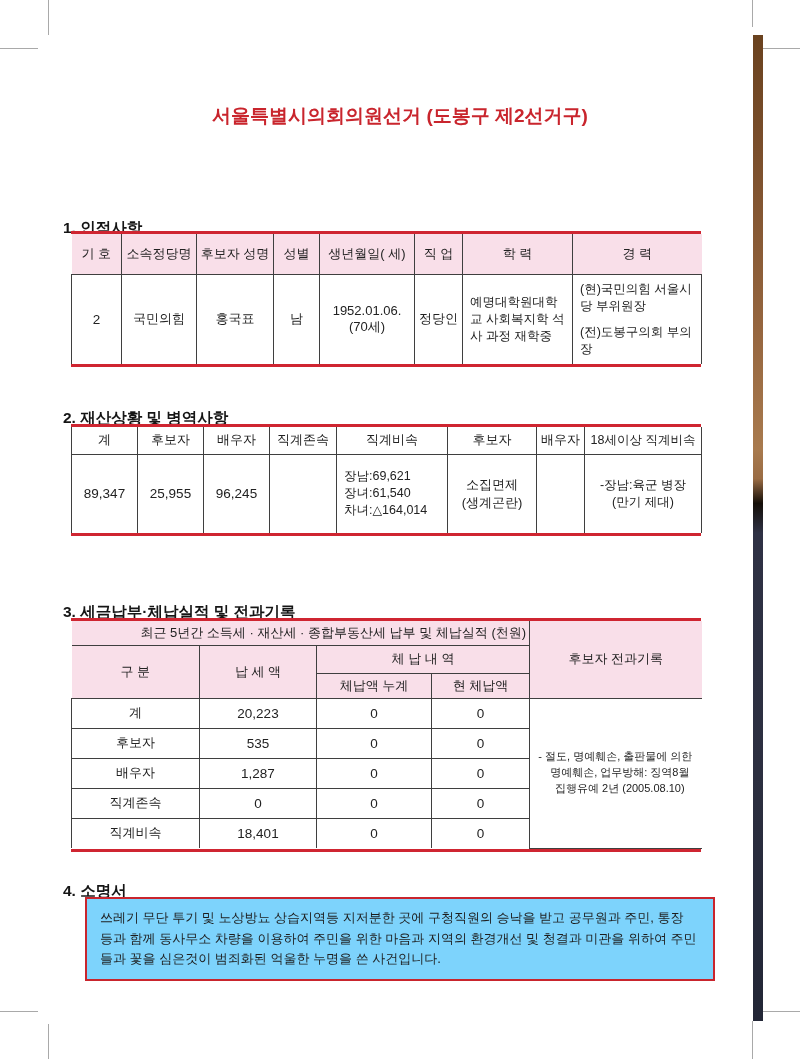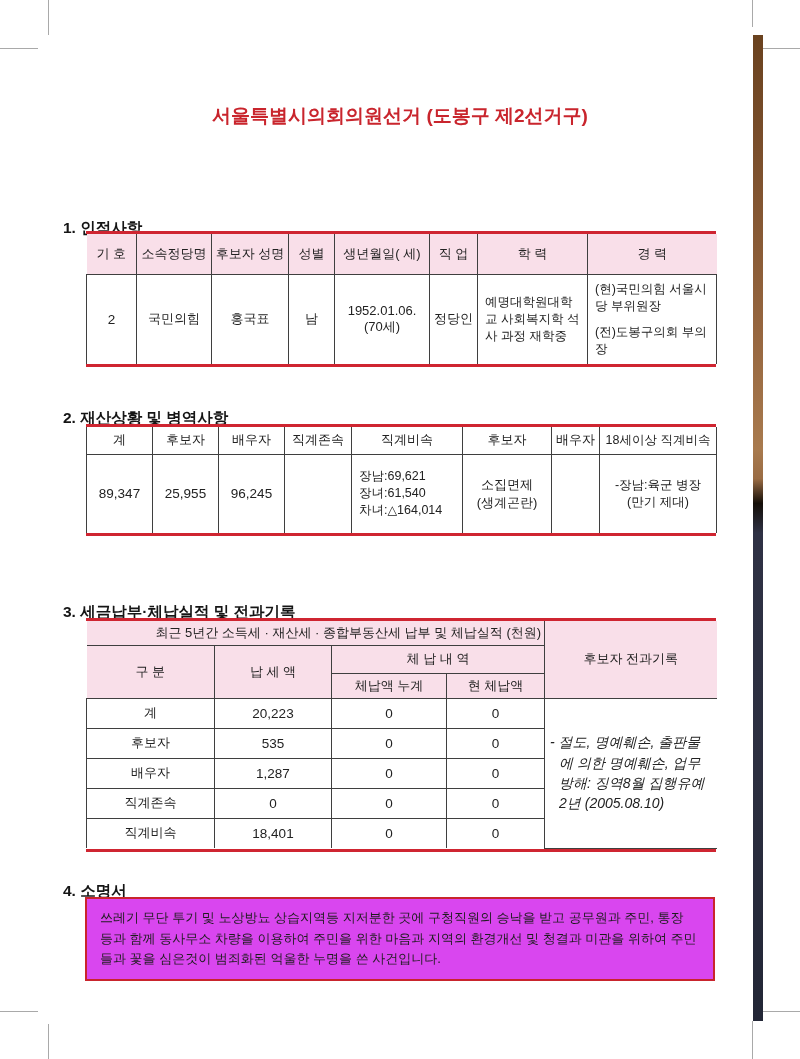--- a/index.html
+++ b/index.html
@@ -16,42 +16,42 @@
 
   
   #title-block { position:absolute; top:90px; left:85px; width:630px; text-align:center; }
   #title-inner { display:inline-block; border-bottom:2px solid #2b2b2b; padding:0 48px 9px 48px; }
   #page-title { font-size:30px; font-weight:bold; color:#1c1c1c; letter-spacing:1px; }
   #subtitle { margin-top:13px; font-size:19px; font-weight:bold; color:#c9252d; }
 
   .section-heading { position:absolute; left:63px; font-size:15.5px; font-weight:bold; color:#151515;margin-top:12px; }
 
   
-  .twrap { position:absolute; left:86px; width:630px;
+  .twrap { position:absolute; left:71px; width:630px;
            border-top:3px solid #cf2531; border-bottom:3px solid #cf2531; }
   table { border-collapse:collapse; table-layout:fixed; width:630px; }
   td { border:1px solid #3f3f3f; font-size:13px; text-align:center; vertical-align:middle;
        padding:2px 3px; color:#222; }
   tr:first-child td { border-top:none; }
   .lastrow td { border-bottom:none; }
   td.pink { background:#f9dfe9; }
   td.no-l { border-left:none; }
   td.no-r { border-right:none; }
   td.left { text-align:left; padding-left:7px; padding-right:6px; }
   .num { font-size:13.5px; }
   .small { font-size:12.5px; }
   .block { display:block; }
   .career-line2 { display:block; margin-top:9px; }
-  .record-cell { font-size:14px; text-align:left; vertical-align:middle;
-                 padding-left:14px; padding-right:6px; text-indent:-9px; line-height:1.45;font-style:italic; }
+  .record-cell { font-size:11px; text-align:center; vertical-align:middle;
+                 padding-left:14px; padding-right:6px; text-indent:-9px; line-height:1.45; }
   .caption-cell { text-align:right; padding-left:8px; }
 
   
   #statement-box { position:absolute; left:85px; top:897px; width:630px; min-height:75px;
-                   border:2px solid #c9252d; background:#d946ef; padding:9px 13px; }
+                   border:2px solid #c9252d; background:#7dd3fc; padding:9px 13px; }
   #statement-text { font-size:13px; line-height:1.58; color:#1d1d1d; text-align:left; }
 </style>
 </head>
 <body>
 
 <div class="mark" style="left:48px;top:0;width:1px;height:35px;"></div>
 <div class="mark" style="left:0;top:48px;width:38px;height:1px;"></div>
 <div class="mark" style="left:752px;top:0;width:1px;height:27px;"></div>
 <div class="mark" style="left:763px;top:48px;width:37px;height:1px;"></div>
 <div class="mark" style="left:0;top:1011px;width:38px;height:1px;"></div>

